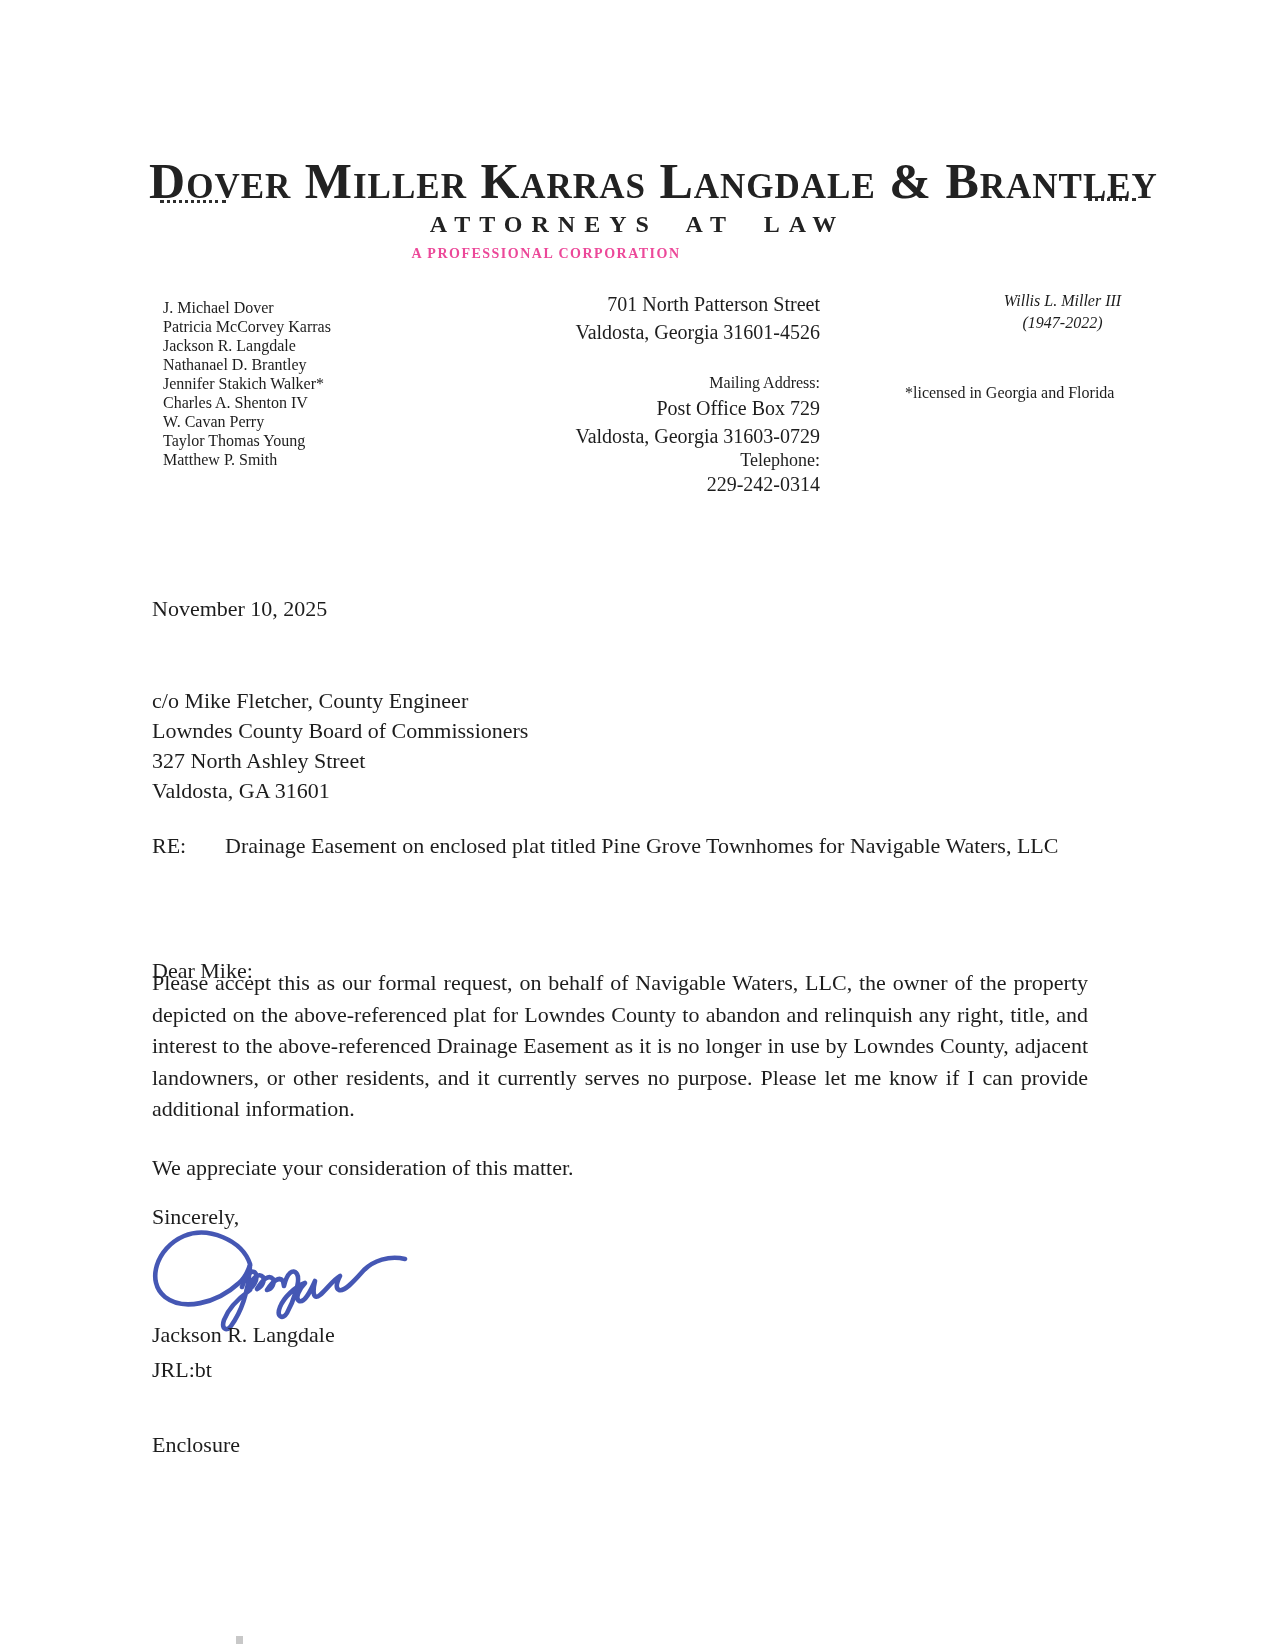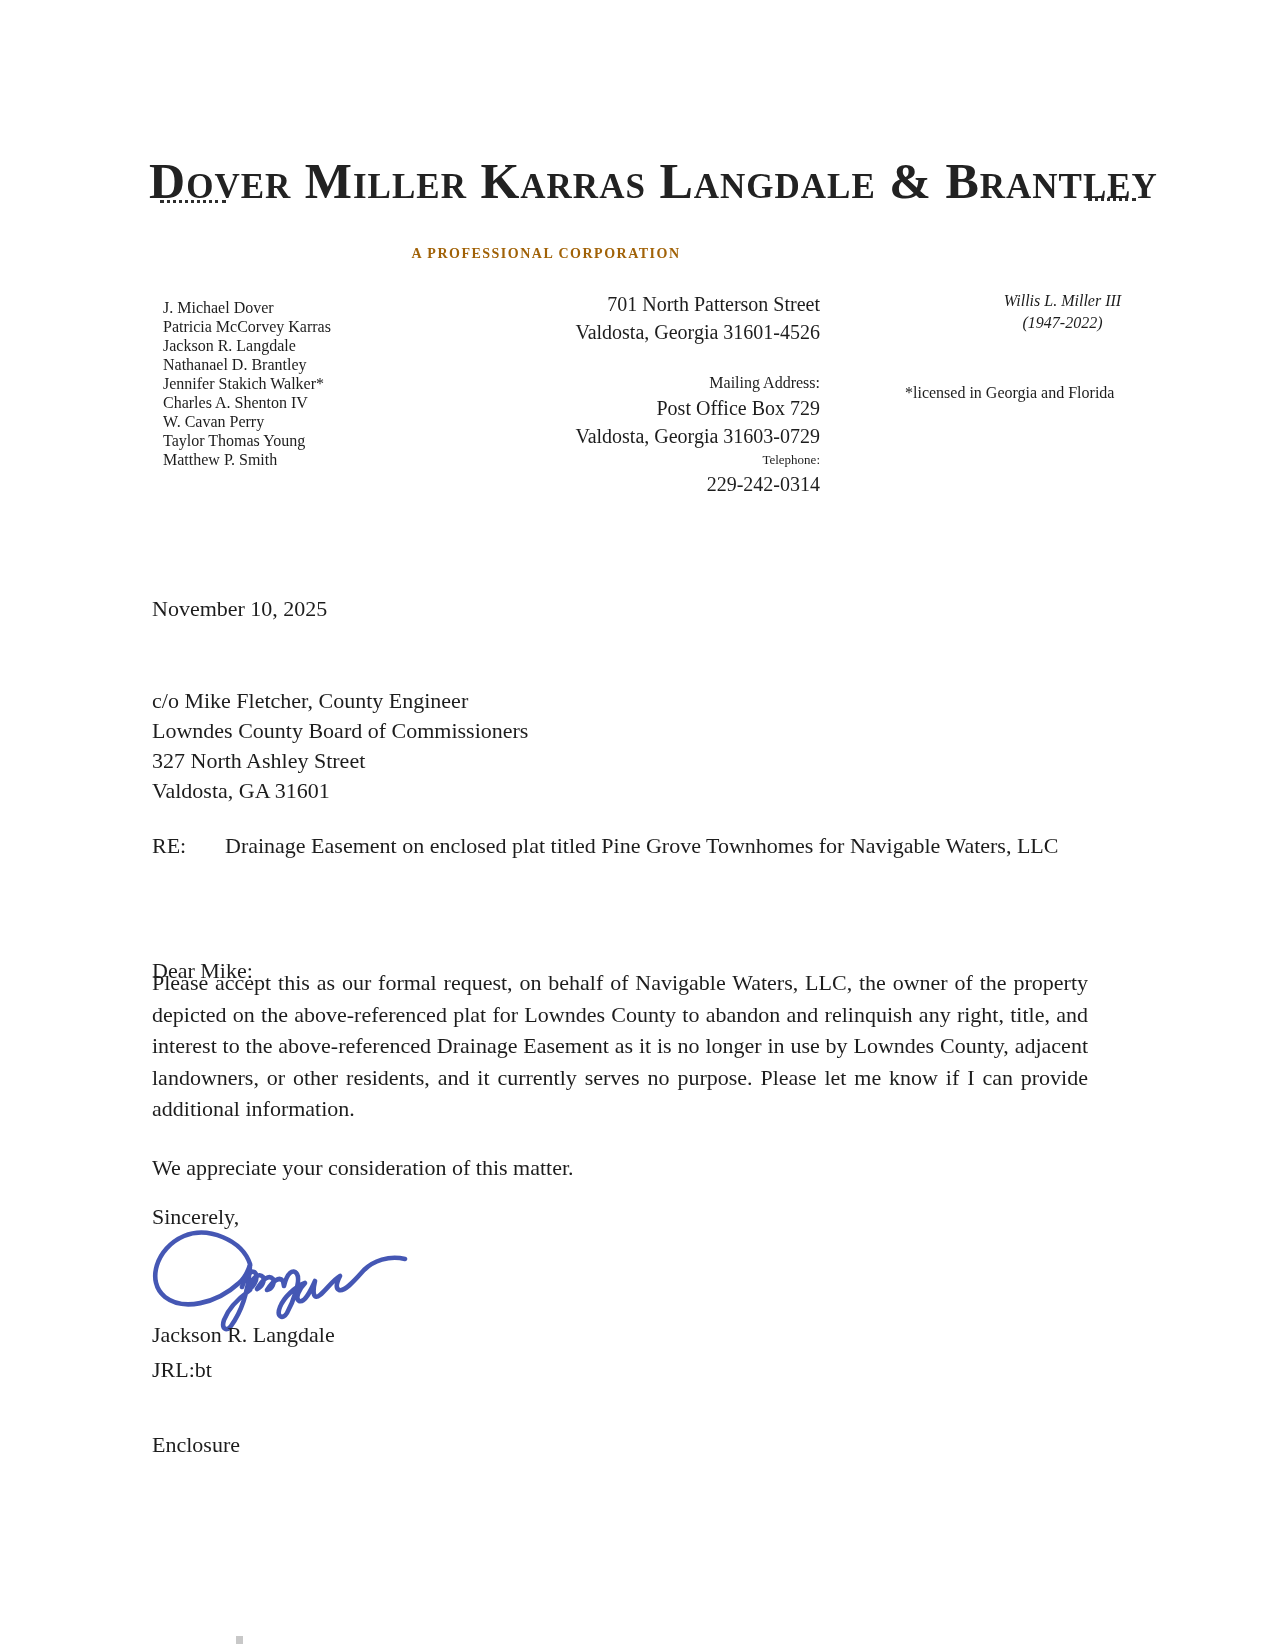--- a/index.html
+++ b/index.html
@@ -35,35 +35,35 @@
     font-size:24px; font-weight:700;
     letter-spacing:9px; word-spacing:14px;
     color:#222;
     white-space:nowrap;
   }
   .corp-line{
     position:absolute; left:0; top:246px; width:1092px;
     text-align:center;
     font-size:14px; font-weight:700;
     letter-spacing:1.5px;
-    color:#a16207;
+    color:#ec4899;
     white-space:nowrap;
   }
   .attorneys{
     position:absolute; left:163px; top:298px;
     font-size:16px; line-height:19px;
     color:#1d1d1d;
   }
   .center-address{
     position:absolute; left:420px; top:290px; width:400px;
     text-align:right; color:#1d1d1d;
   }
   .addr-main{ font-size:20px; line-height:28px; }
   .addr-label{ font-size:16px; line-height:22px; margin-top:26px; }
-  .addr-label2{ font-size:13px; line-height:20px; }
+  .addr-label2{ font-size:18px; line-height:20px; }
   .memorial{
     position:absolute; left:985px; top:290px; width:155px;
     text-align:center; font-style:italic;
     font-size:16px; line-height:22px;
   }
   .license-note{
     position:absolute; left:905px; top:384px;
     font-size:16px;
   }
   
@@ -88,20 +88,21 @@
 </style>
 </head>
 <body>
 
 <div class="page">
 
   <div class="dots dots-left"></div>
   <div class="firm-name">Dover Miller Karras Langdale &amp; Brantley</div>
   <div class="dots dots-right"></div>
 
+  <div class="tagline">ATTORNEYS AT LAW</div>
   <div class="corp-line">A PROFESSIONAL CORPORATION</div>
 
   <div class="attorneys">
     <div>J. Michael Dover</div>
     <div>Patricia McCorvey Karras</div>
     <div>Jackson R. Langdale</div>
     <div>Nathanael D. Brantley</div>
     <div>Jennifer Stakich Walker*</div>
     <div>Charles A. Shenton IV</div>
     <div>W. Cavan Perry</div>

